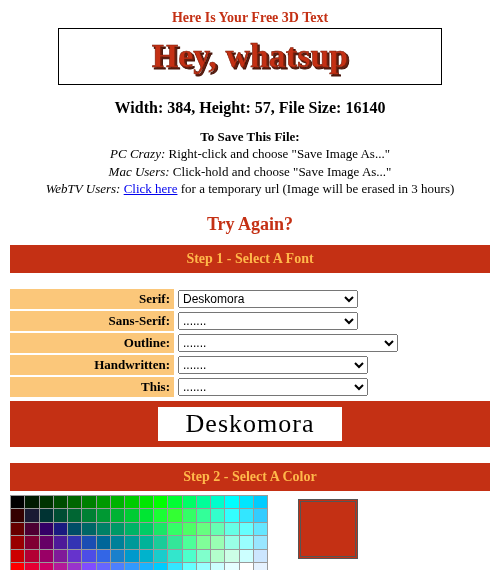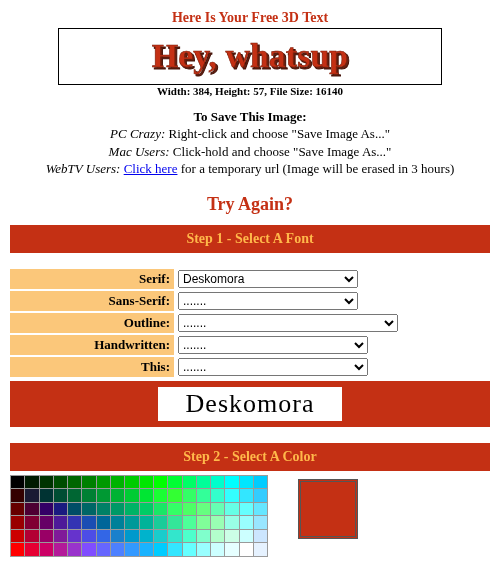--- a/index.html
+++ b/index.html
@@ -23,22 +23,22 @@
     margin: 2px auto 0 auto;
     height: 57px;
     display: flex;
     align-items: center;
     justify-content: center;
     box-sizing: border-box;
   }
   .preview-box svg { display: block; }
   .dims {
     font-weight: bold;
-    font-size: 11px;
-    margin-top: 0;
+    font-size: 16px;
+    margin-top: 14px;
   }
   .save-heading {
     font-weight: bold;
     font-size: 13px;
     margin-top: 12px;
   }
   .save-line {
     font-size: 13px;
     line-height: 1.35;
   }
@@ -128,21 +128,21 @@
 <div class="center">
   <div class="heading-red">Here Is Your Free 3D Text</div>
   <div class="preview-box">
     <svg width="240" height="50" viewBox="0 0 240 50">
       <text x="122" y="37" text-anchor="middle" font-family="Georgia,serif" font-weight="bold" font-size="34" fill="#6b2010" stroke="#401006" stroke-width="1">Hey, whatsup</text>
       <text x="120" y="35" text-anchor="middle" font-family="Georgia,serif" font-weight="bold" font-size="34" fill="#c43014" stroke="#7a200c" stroke-width="0.6">Hey, whatsup</text>
     </svg>
   </div>
   <div class="dims">Width: 384, Height: 57, File Size: 16140</div>
 
-  <div class="save-heading">To Save This Image:</div>
+  <div class="save-heading">To Save This File:</div>
   <div class="save-line">
     <span class="em">PC Crazy:</span><span> Right-click and choose "Save Image As..."</span>
   </div>
   <div class="save-line">
     <span class="em">Mac Users:</span><span> Click-hold and choose "Save Image As..."</span>
   </div>
   <div class="save-line">
     <span class="em">WebTV Users:</span>
     <span> </span><a class="link-blue">Click here</a><span> for a temporary url (Image will be erased in 3 hours)</span>
   </div>

